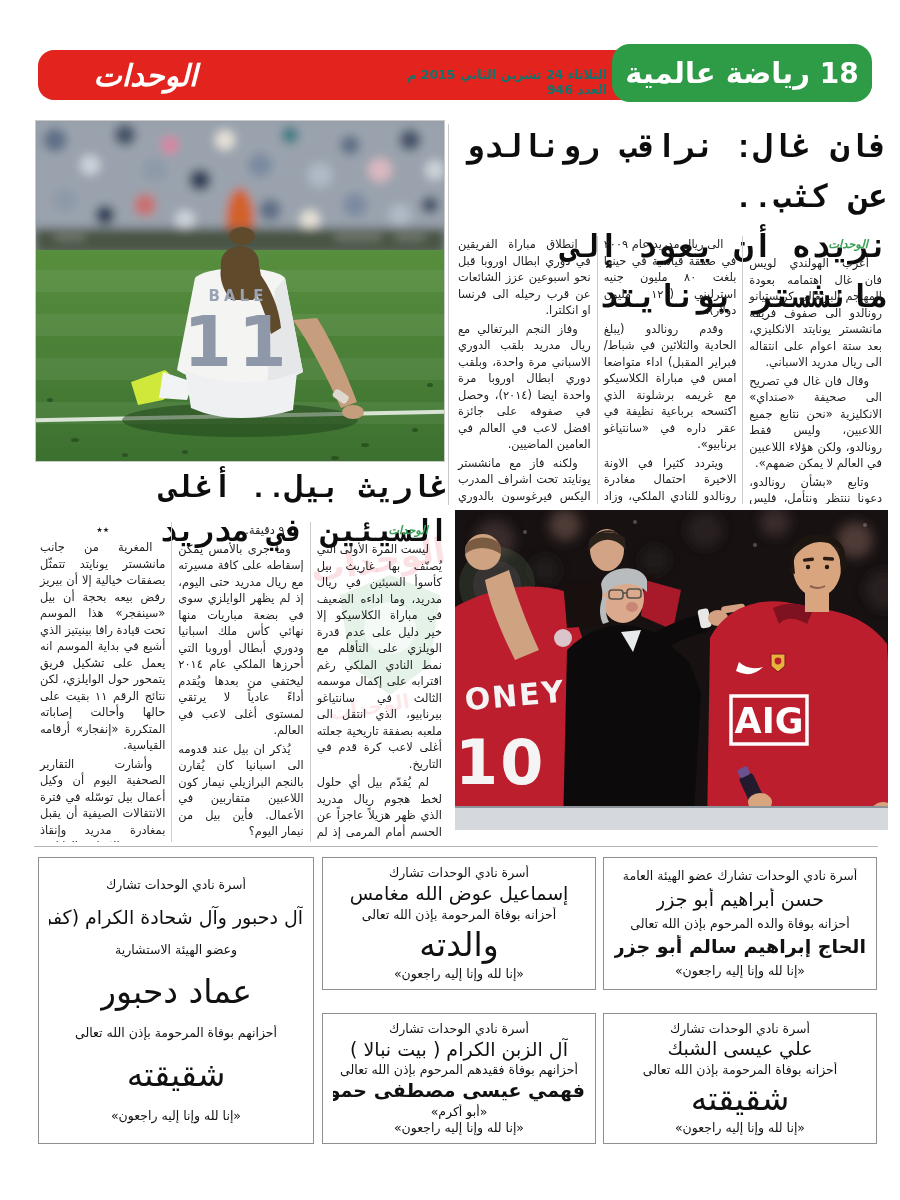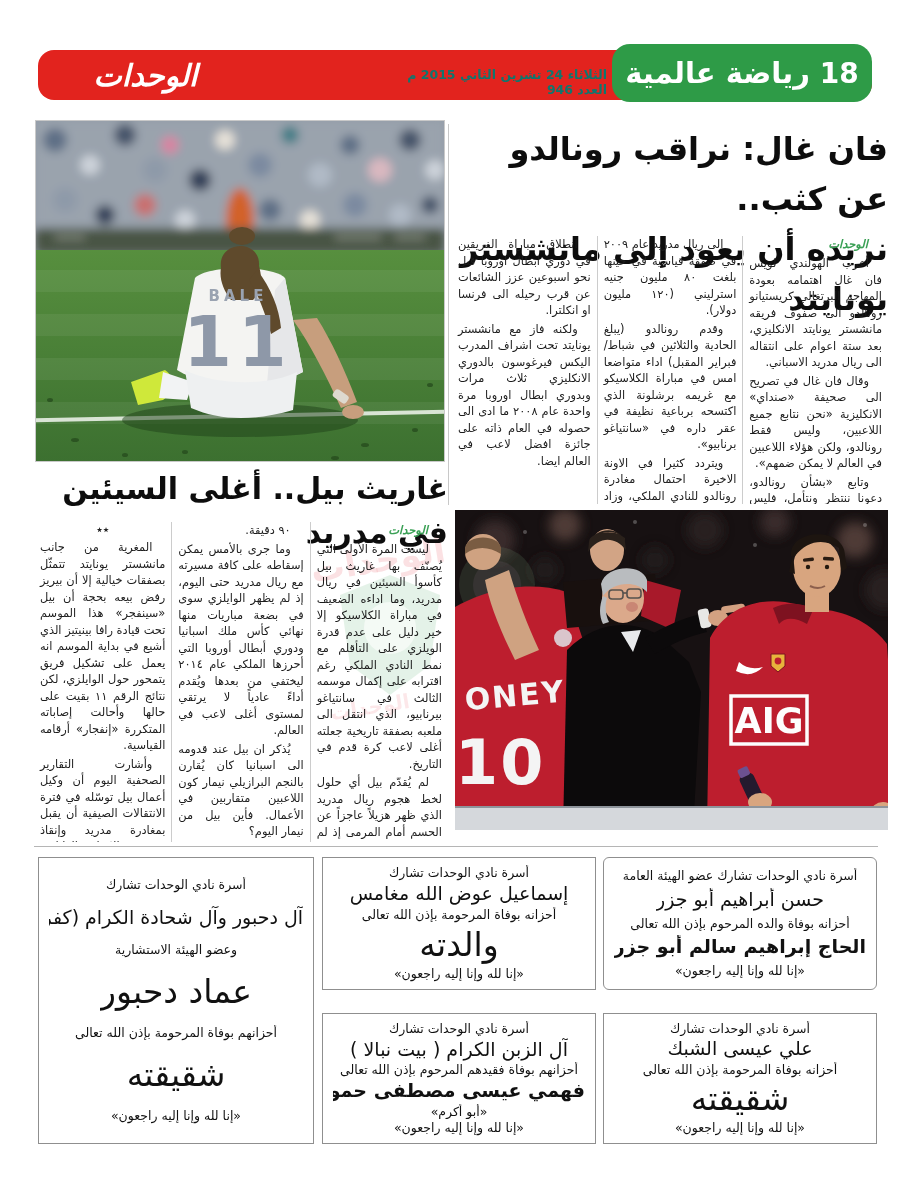--- a/index.html
+++ b/index.html
@@ -12,21 +12,21 @@
   .logo-box{left:38px;top:49px;width:215px;height:52px;display:flex;align-items:center;justify-content:center;}
   .logo-text{color:#fff;font-size:30px;font-weight:bold;font-style:italic;}
   .date-line{left:385px;top:67px;width:222px;color:#0f766e;font-size:12.5px;font-weight:bold;
              direction:rtl;text-align:right;}
   .green-box{left:612px;top:44px;width:260px;height:58px;background:#2e9b47;border-radius:18px;
              display:flex;align-items:center;justify-content:center;direction:rtl;gap:10px;}
   .green-box .num{color:#fff;font-size:28px;font-weight:bold;}
   .green-box .ttl{color:#fff;font-size:29px;font-weight:bold;}
 
   
-  .hl{direction:rtl;text-align:right;color:#0d0d0d;font-weight:bold;}
+  .hl{direction:rtl;text-align:right;color:#0d0d0d;font-weight:bold;font-family:Liberation Mono, monospace;}
   .hl1{left:452px;top:124px;width:436px;font-size:32px;line-height:50px;}
   .hl2{left:34px;top:467px;width:414px;font-size:30px;line-height:44px;}
 
   .vline{width:1px;background:#c8c8c8;}
   .hline{height:1px;background:#b5b5b5;}
 
   .cols{display:flex;direction:rtl;}
   .col{flex:1;overflow:hidden;padding:0 6px;}
   .col + .col{border-right:1px solid #cccccc;}
   p.para{margin:0 0 2px 0;text-align:justify;text-indent:13px;font-size:11.4px;
@@ -165,20 +165,21 @@
   <div class="col">
     <div>
       <p class="para">الى ريال مدريد عام ٢٠٠٩ في صفقة قياسية في حينها بلغت ٨٠ مليون جنيه استرليني (١٢٠ مليون دولار).</p>
         <p class="para">وقدم رونالدو (يبلغ الحادية والثلاثين في شباط/فبراير المقبل) اداء متواضعا امس في مباراة الكلاسيكو مع غريمه برشلونة الذي اكتسحه برباعية نظيفة في عقر داره في «سانتياغو برنابيو».</p>
         <p class="para">ويتردد كثيرا في الاونة الاخيرة احتمال مغادرة رونالدو للنادي الملكي، وزاد بنفسه الشك حول ذلك عندما قال في تصريح له ان لا يعلم اين سيلعب في المستقبل، كما ان حديثه مع مدرب باريس سان جرمان الفرنسي لوران بلان قبل</p>
     </div>
   </div>
   <div class="col">
     <div>
       <p class="para">انطلاق مباراة الفريقين في دوري ابطال اوروبا قبل نحو اسبوعين عزز الشائعات عن قرب رحيله الى فرنسا او انكلترا.</p>
+        <p class="para">وفاز النجم البرتغالي مع ريال مدريد بلقب الدوري الاسباني مرة واحدة، وبلقب دوري ابطال اوروبا مرة واحدة ايضا (٢٠١٤)، وحصل في صفوفه على جائزة افضل لاعب في العالم في العامين الماضيين.</p>
         <p class="para">ولكنه فاز مع مانشستر يونايتد تحت اشراف المدرب اليكس فيرغوسون بالدوري الانكليزي ثلاث مرات وبدوري ابطال اوروبا مرة واحدة عام ٢٠٠٨ ما ادى الى حصوله في العام ذاته على جائزة افضل لاعب في العالم ايضا.</p>
     </div>
   </div>
 </div>
 
 <div class="abs wm-red" style="left:310px;top:540px;font-size:34px;">الوحدات</div>
 <div class="abs wm-red" style="left:330px;top:695px;font-size:20px;opacity:0.8;">الوحدات</div>
 <svg class="abs wm-crest" style="left:335px;top:570px;" width="110" height="130" viewBox="0 0 110 130">
   <path d="M55,5 L105,25 L95,95 L55,125 L15,95 L5,25 Z" fill="#2e9b47"></path>
   <circle cx="55" cy="58" r="26" fill="#ffffff" opacity="0.6"></circle>
@@ -300,21 +301,21 @@
     </g>
     <ellipse cx="305" cy="292" rx="12" ry="9" fill="#d8a57f"></ellipse>
     <ellipse cx="428" cy="302" rx="12" ry="10" fill="#d8a57f"></ellipse>
   </g>
   <rect y="296" width="433" height="2" fill="#8e949b"></rect>
   <rect y="298" width="433" height="22" fill="#d5d8dc"></rect>
 </svg>
 
 <div class="abs hline" style="left:34px;top:846px;width:844px;"></div>
 
-<div class="ob-box" style="left:603px;top:857px;width:274px;height:133px;border-radius:6px;">
+<div class="ob-box" style="left:603px;top:857px;width:274px;height:133px;">
   <div class="ob-line s1">أسرة نادي الوحدات تشارك عضو الهيئة العامة</div>
     <div class="ob-line s2">حسن أبراهيم أبو جزر</div>
     <div class="ob-line s1">أحزانه بوفاة والده المرحوم بإذن الله تعالى</div>
     <div class="ob-line s4">الحاج إبراهيم سالم أبو جزر</div>
     <div class="ob-line s1">«إنا لله وإنا إليه راجعون»</div>
 </div>
 <div class="ob-box" style="left:322px;top:857px;width:274px;height:133px;">
   <div class="ob-line s1">أسرة نادي الوحدات تشارك</div>
     <div class="ob-line s2">إسماعيل عوض الله مغامس</div>
     <div class="ob-line s1">أحزانه بوفاة المرحومة بإذن الله تعالى</div>

